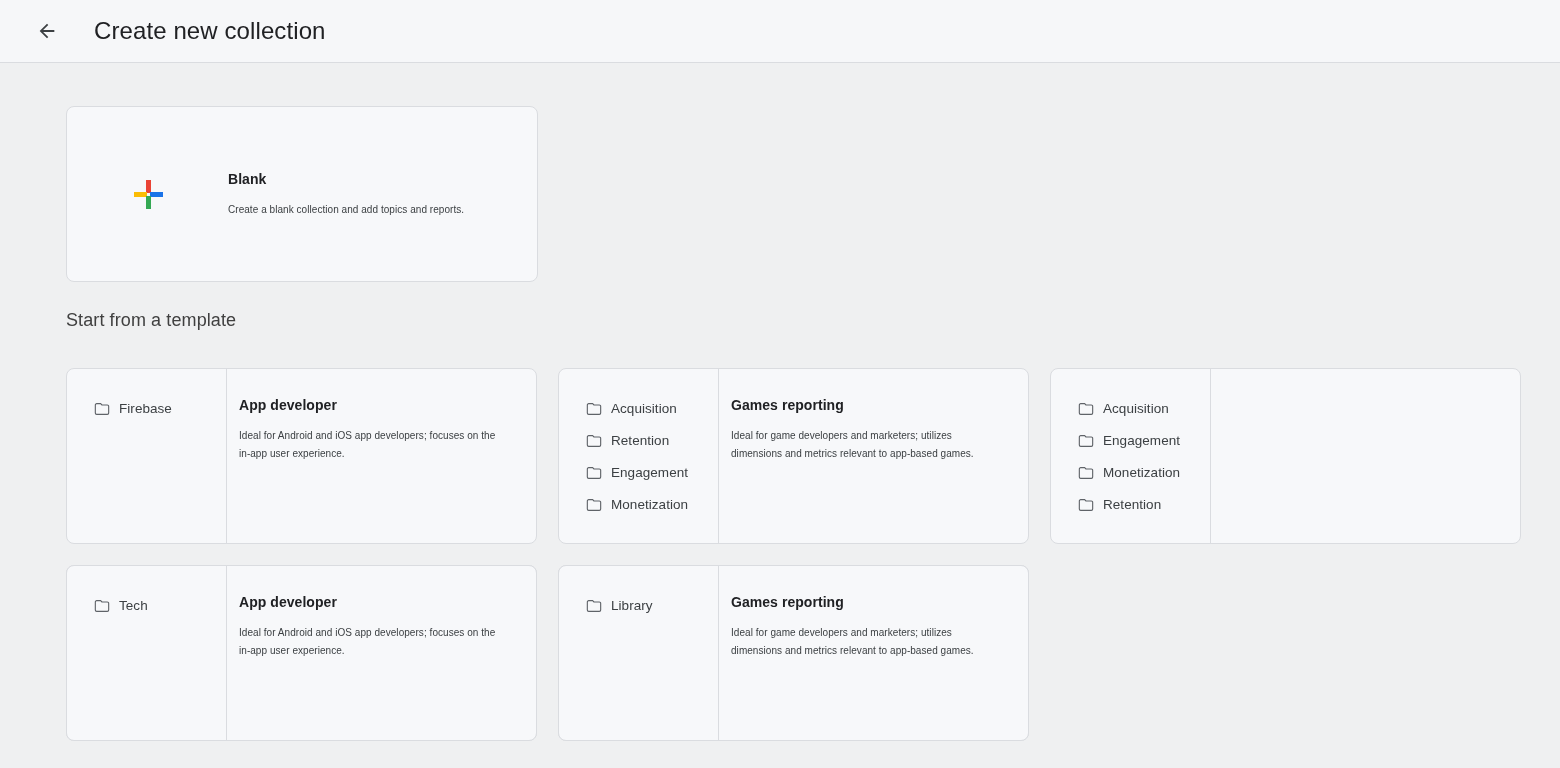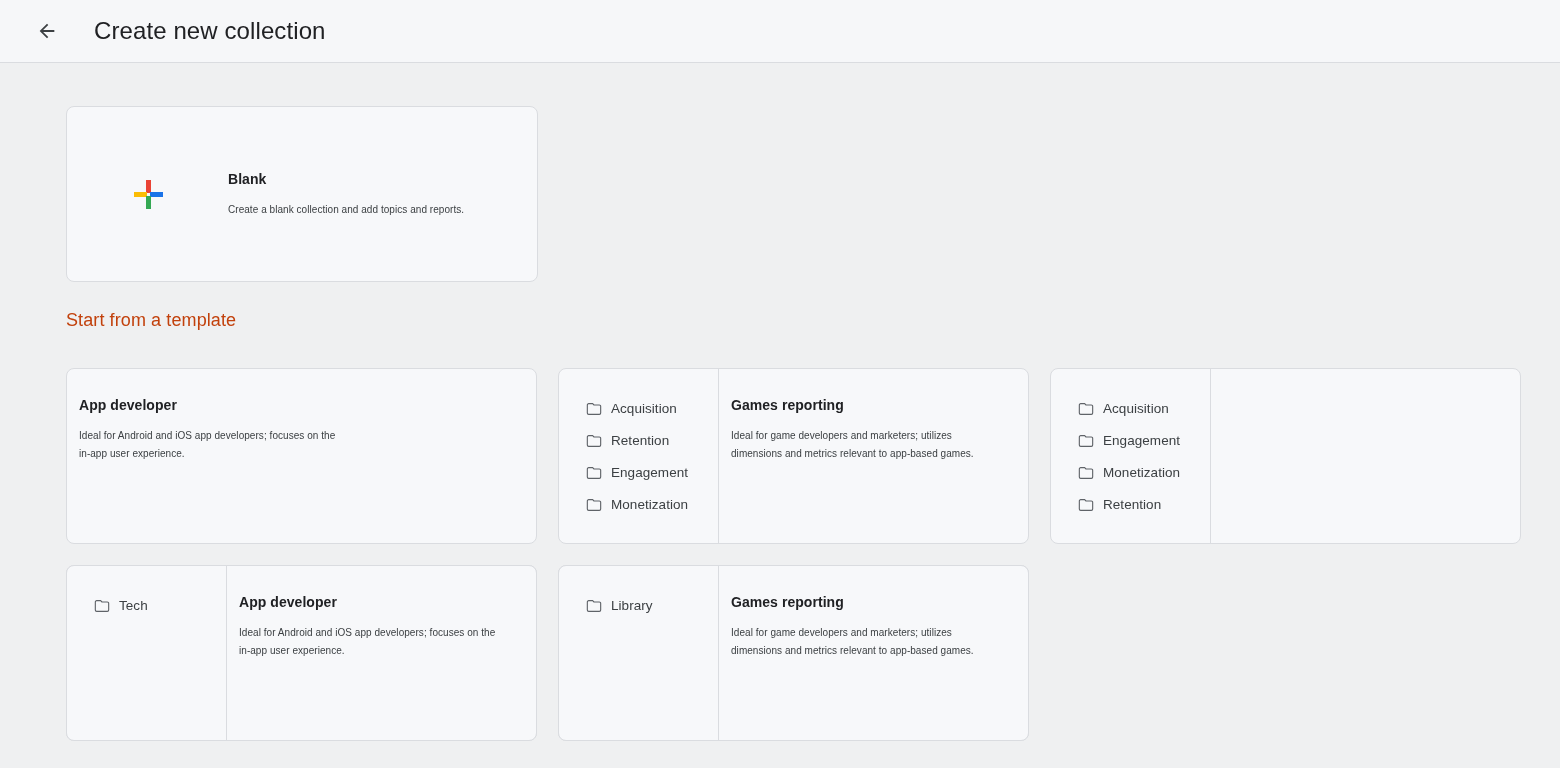--- a/index.html
+++ b/index.html
@@ -112,21 +112,21 @@
     letter-spacing: .05px;
   }
 
   
   .section-heading {
     position: absolute;
     left: 66px;
     top: 245px;
     font-size: 18px;
     font-weight: 400;
-    color: #c2410c;
+    color: #404040;
     letter-spacing: .1px;
     line-height: 24px;
   }
 
   
   .template-grid {
     position: absolute;
     left: 66px;
     top: 305px;
     width: 1456px;
@@ -230,20 +230,30 @@
     <div class="blank-text">
       <div class="card-title">Blank</div>
       <div class="card-desc">Create a blank collection and add topics and reports.</div>
     </div>
   </div>
 
   <div class="section-heading">Start from a template</div>
 
   <div class="template-grid" id="template-grid">
       <div class="tpl-card">
+        <div class="tpl-left">
+          <div class="topic-row">
+            <span>
+              <svg class="folder-icon" viewBox="0 0 24 24" fill="none" aria-hidden="true">
+                <path d="M10 4H4c-1.1 0-1.99.9-1.99 2L2 18c0 1.1.9 2 2 2h16c1.1 0 2-.9 2-2V8c0-1.1-.9-2-2-2h-8l-2-2z" stroke="#5f6368" stroke-width="1.7" fill="none" stroke-linejoin="round"></path>
+              </svg>
+            </span>
+            <span class="topic-label">Firebase</span>
+          </div>
+        </div>
         <div class="tpl-right">
           <div class="card-title">App developer</div>
           <div class="card-desc">Ideal for Android and iOS app developers; focuses on the in-app user experience.</div>
         </div>
       </div>
       <div class="tpl-card">
         <div class="tpl-left">
           <div class="topic-row">
             <span>
               <svg class="folder-icon" viewBox="0 0 24 24" fill="none" aria-hidden="true">

